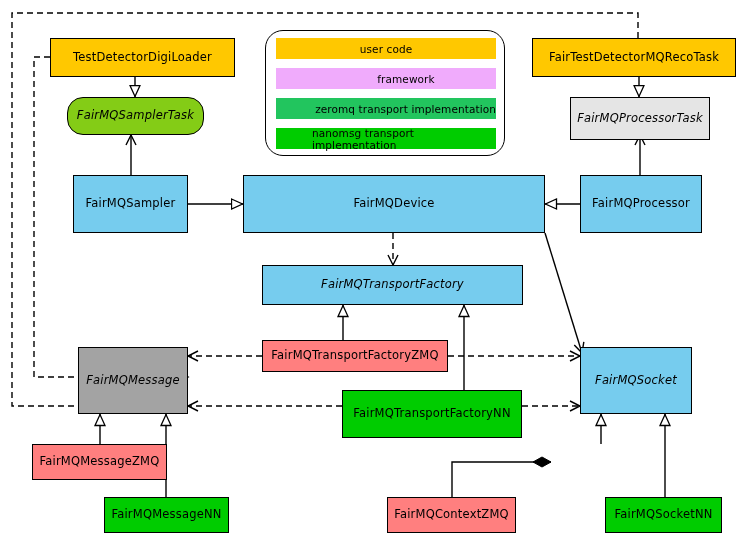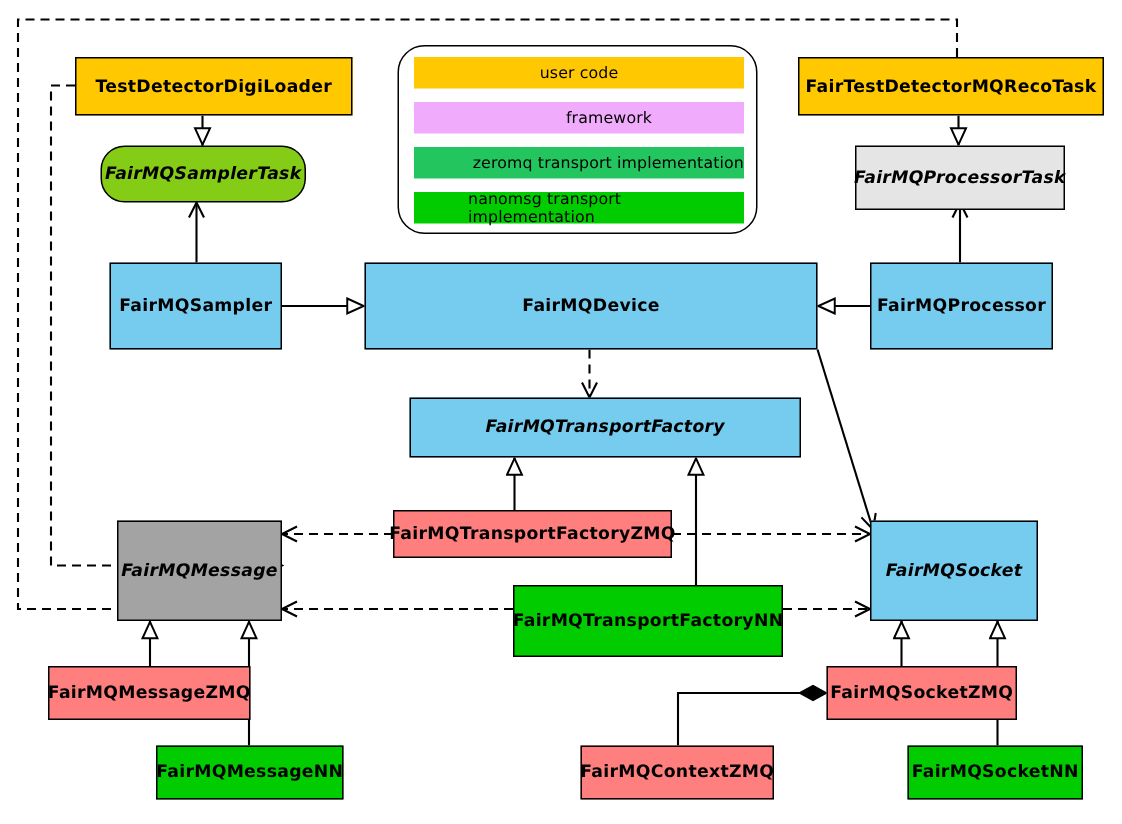--- a/index.html
+++ b/index.html
@@ -27,21 +27,21 @@
   }
   .node {
     position: absolute;
     box-sizing: border-box;
     border: 1.4px solid #000000;
     display: flex;
     align-items: center;
     justify-content: center;
     text-align: left;
     font-size: 11.5px;
-    font-weight: bold;
+    font-weight: normal;
     color: #000000;
     line-height: 1.15;
     letter-spacing: 0.2px;
     z-index: 2;
   }
   .node.abstract {
     font-style: italic;
   }
   .legend-box {
     position: absolute;
@@ -148,21 +148,21 @@
   </div>
 
   <div class="node" style="left:243px; top:175px; width:302px; height:58px; background:#76CCEE;">
     <span>FairMQDevice</span>
   </div>
 
   <div class="node" style="left:580px; top:175px; width:122px; height:58px; background:#76CCEE;">
     <span>FairMQProcessor</span>
   </div>
 
-  <div class="node abstract" style="left:262px; top:265px; width:261px; height:40px; background:#76CCEE;margin-left:11px;">
+  <div class="node abstract" style="left:262px; top:265px; width:261px; height:40px; background:#76CCEE;">
     <span>FairMQTransportFactory</span>
   </div>
 
   <div class="node" style="left:262px; top:340px; width:186px; height:32px; background:#FF7F7F;">
     <span>FairMQTransportFactoryZMQ</span>
   </div>
 
   <div class="node" style="left:342px; top:390px; width:180px; height:48px; background:#00CC00;">
     <span>FairMQTransportFactoryNN</span>
   </div>
@@ -176,23 +176,20 @@
   </div>
 
   <div class="node" style="left:32px; top:444px; width:135px; height:36px; background:#FF7F7F;">
     <span>FairMQMessageZMQ</span>
   </div>
 
   <div class="node" style="left:104px; top:497px; width:125px; height:36px; background:#00CC00;">
     <span>FairMQMessageNN</span>
   </div>
 
-  <div class="node" style="left:551px; top:444px; width:127px; height:36px; background:#FF7F7F;">
-    <span>FairMQSocketZMQ</span>
-  </div>
 
   <div class="node" style="left:605px; top:497px; width:117px; height:36px; background:#00CC00;">
     <span>FairMQSocketNN</span>
   </div>
 
   <div class="node" style="left:387px; top:497px; width:129px; height:36px; background:#FF7F7F;">
     <span>FairMQContextZMQ</span>
   </div>
 
   <div class="legend-box" style="left:265px; top:30px; width:240px; height:126px;border-radius:18px;">

